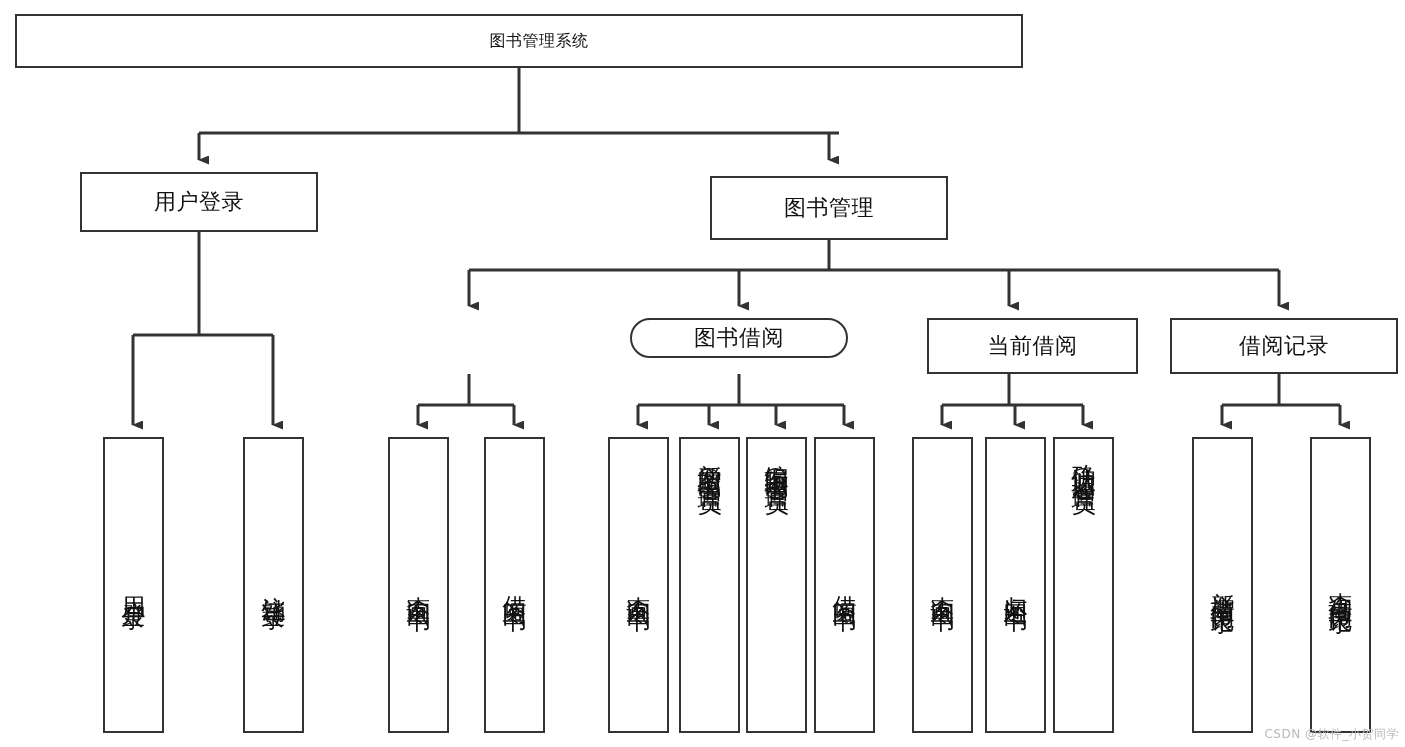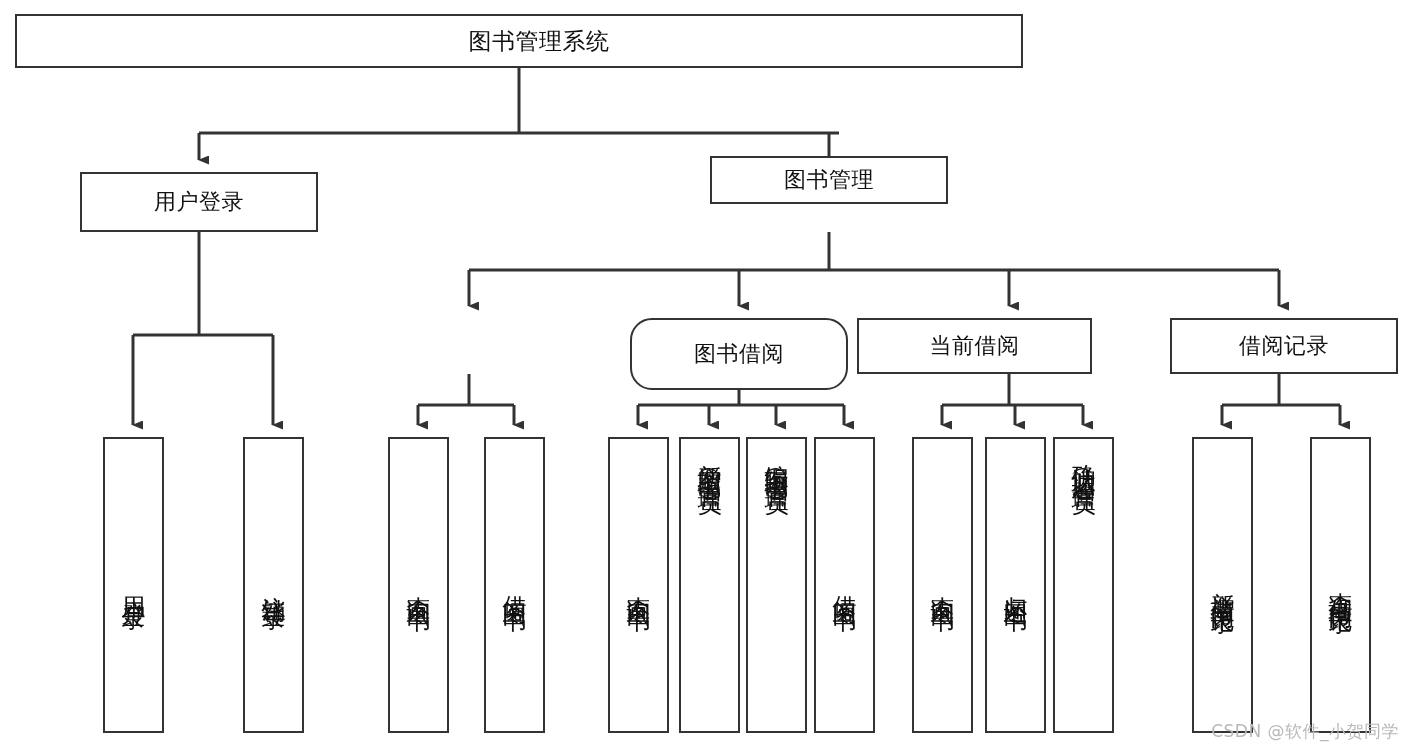--- a/index.html
+++ b/index.html
@@ -41,21 +41,21 @@
     text-align: center;
     line-height: 1.08;
     white-space: nowrap;
   }
   
   .node.horiz .node-label {
     font-size: 22px;
     letter-spacing: 0.5px;
   }
   .node.root .node-label {
-    font-size: 23px;
+    font-size: 16px;
     margin-left: 40px;
   }
   
   .node.vert {
     align-items: center;
     justify-content: center;
     padding: 6px 0;
   }
   .node.vert .node-label {
     writing-mode: vertical-rl;
@@ -65,21 +65,21 @@
     line-height: 1;
     white-space: nowrap;
   }
   .node.vert.tall-text {
     align-items: flex-start;
   }
   .watermark {
     position: absolute;
     right: 6px;
     bottom: 4px;
-    font-size: 17px;
+    font-size: 12px;
     color: #b9b9b9;
     letter-spacing: 0.5px;
     white-space: nowrap;
     user-select: none;
   }
 </style>
 </head>
 <body>
 
 <div id="diagram-root">
@@ -135,30 +135,30 @@
   </svg>
 
   <div class="node horiz root" style="left:15px; top:14px; width:1008px; height:54px;">
     <span class="node-label">图书管理系统</span>
   </div>
 
   <div class="node horiz" style="left:80px; top:172px; width:238px; height:60px;">
     <span class="node-label">用户登录</span>
   </div>
 
-  <div class="node horiz" style="left:710px; top:156px; width:238px; height:48px;">
+  <div class="node horiz" style="left:710px; top:176px; width:238px; height:64px;">
     <span class="node-label">图书管理</span>
   </div>
 
 
-  <div class="node horiz" style="left:630px; top:318px; width:218px; height:72px;border-radius:22px;">
+  <div class="node horiz" style="left:630px; top:318px; width:218px; height:40px;border-radius:22px;">
     <span class="node-label">图书借阅</span>
   </div>
 
-  <div class="node horiz" style="left:857px; top:318px; width:235px; height:56px;">
+  <div class="node horiz" style="left:927px; top:318px; width:211px; height:56px;">
     <span class="node-label">当前借阅</span>
   </div>
 
   <div class="node horiz" style="left:1170px; top:318px; width:228px; height:56px;">
     <span class="node-label">借阅记录</span>
   </div>
 
   <div class="node vert" style="left:103px; top:437px; width:61px; height:296px;">
     <span class="node-label">用户登录</span>
   </div>

